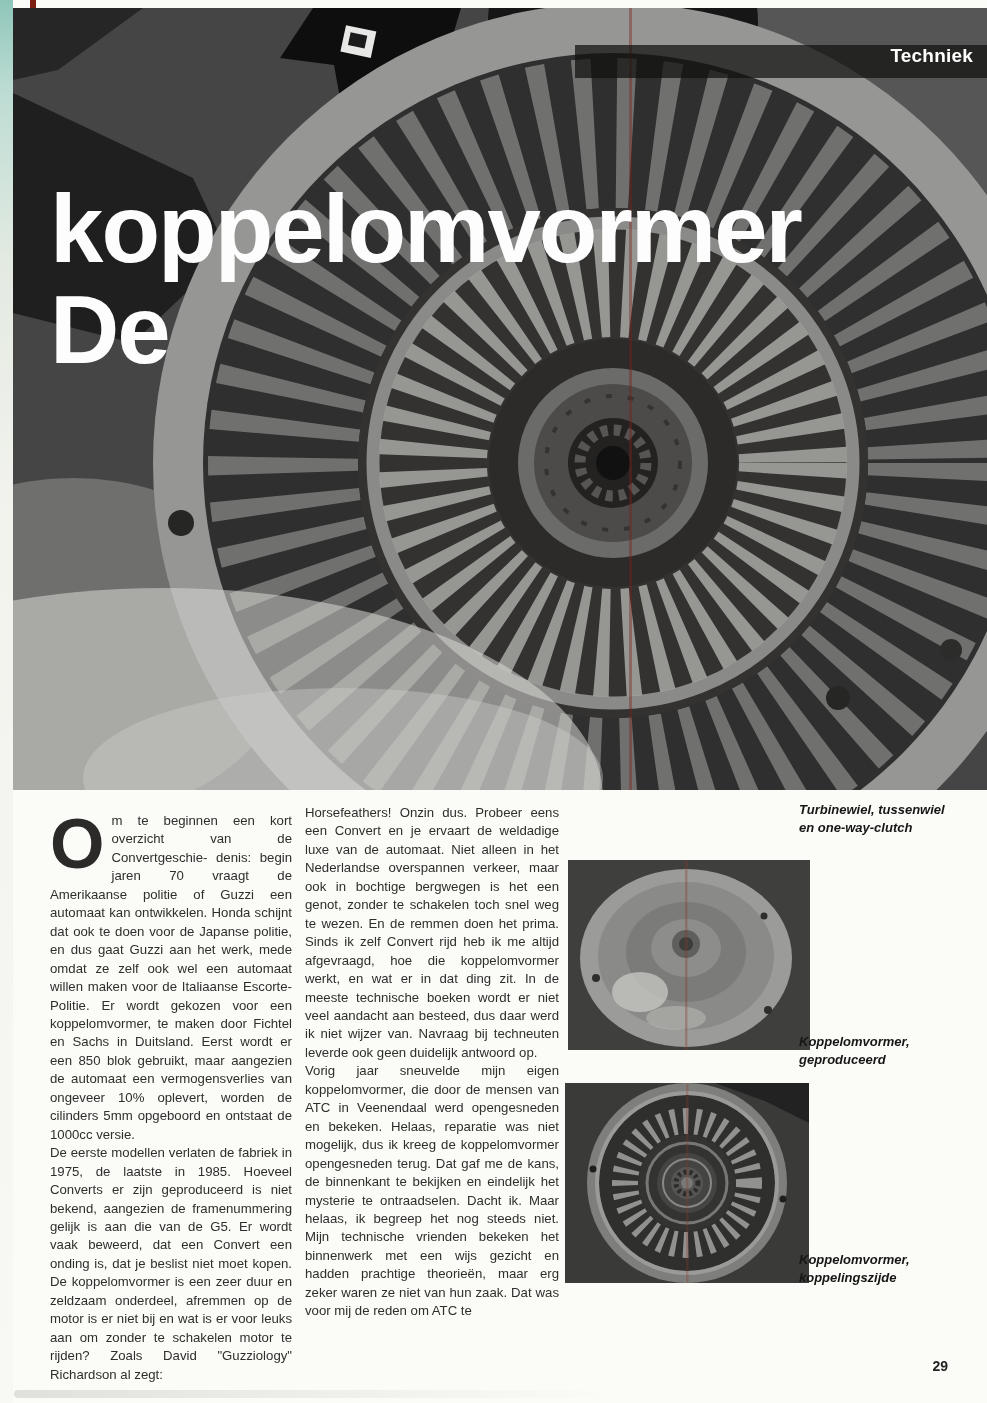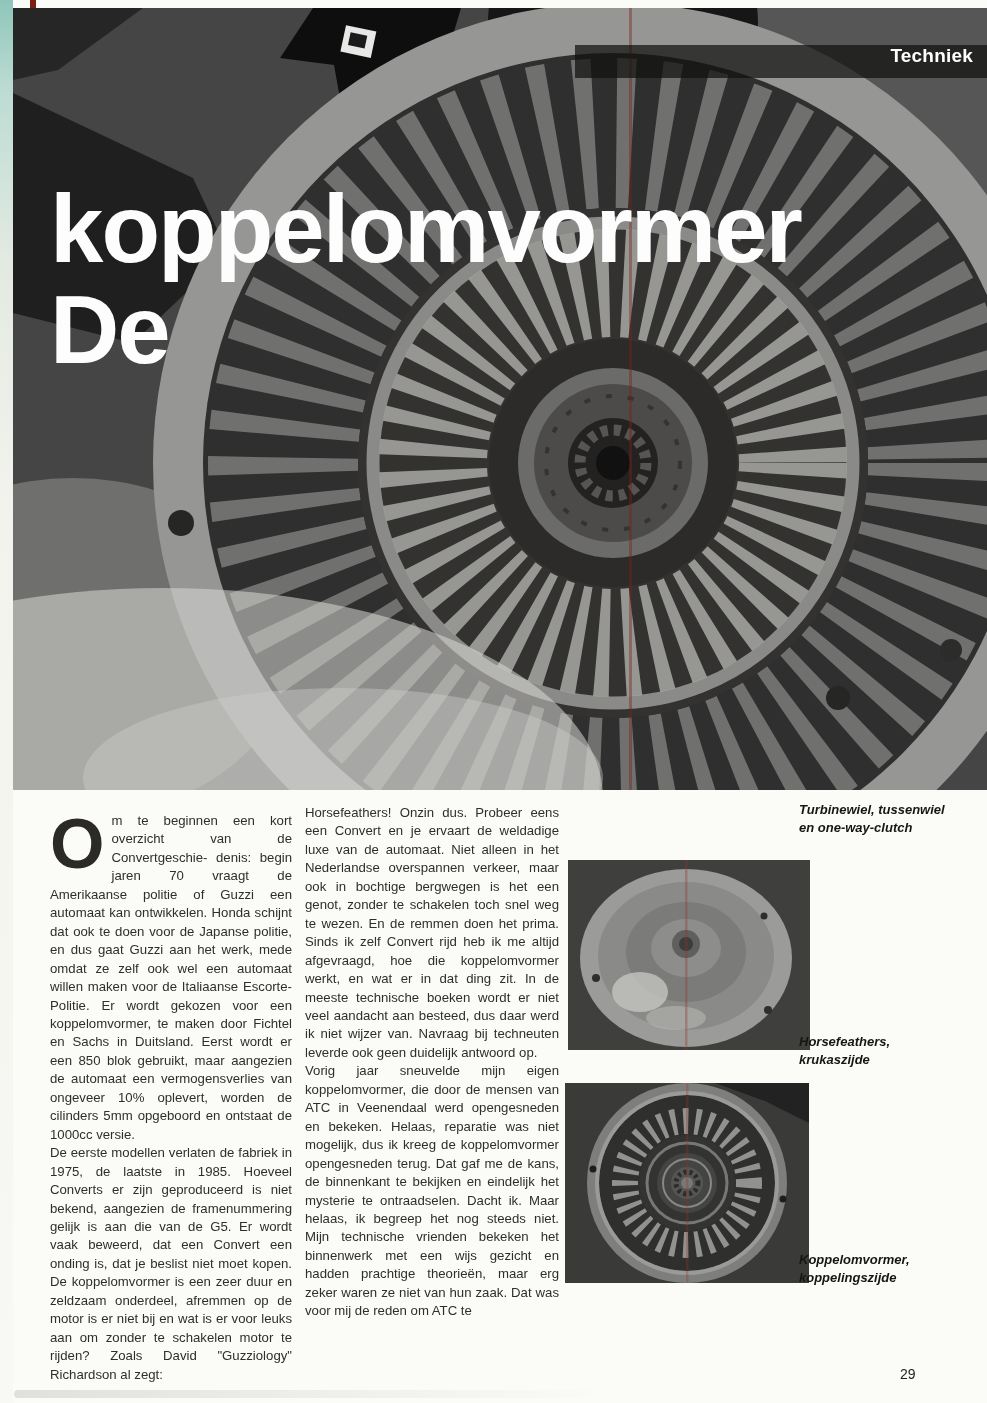--- a/index.html
+++ b/index.html
@@ -33,22 +33,22 @@
   
   .photo-frame{position:absolute;overflow:hidden;background:#3f3f3f;}
   .photo-1{left:568px;top:860px;width:242px;height:190px;}
   .photo-2{left:565px;top:1083px;width:244px;height:200px;}
   
   .caption{position:absolute;left:799px;width:158px;font-size:13px;line-height:17.5px;
     font-weight:bold;font-style:italic;color:#161614;}
   .caption-1{top:801px;}
   .caption-2{top:1033px;}
   .caption-3{top:1251px;}
-  .page-number{position:absolute;left:900px;top:1358px;width:48px;
-    font-weight:normal;font-size:14px;color:#222;margin-top:8px;}
+  .page-number{position:absolute;left:900px;top:1358px;width:48px;text-align:right;
+    font-weight:bold;font-size:14px;color:#222;}
   .bottom-smudge{position:absolute;left:14px;top:1390px;width:600px;height:8px;
     background:linear-gradient(90deg,#c9c9c4 0%,#dededa 40%,#efefeb 75%,rgba(255,255,255,0) 100%);
     opacity:.55;border-radius:4px;}
 </style>
 </head>
 <body>
 
 <div class="scan-edge"></div>
 <div class="scan-mark"></div>
 
@@ -157,17 +157,17 @@
     <circle cx="122" cy="100" r="16" fill="#555553"></circle>
     <circle cx="122" cy="100" r="11" fill="none" stroke="#2c2c2b" stroke-width="5" stroke-dasharray="3 3"></circle>
     <circle cx="122" cy="100" r="6" fill="#787876"></circle>
     <circle cx="28" cy="86" r="3.5" fill="#1e1e1d"></circle>
     <circle cx="218" cy="116" r="3.5" fill="#1e1e1d"></circle>
     <rect x="121" y="0" width="2.5" height="200" fill="#8a3a2a" opacity="0.3"></rect>
   </svg>
 </div>
 
 <div class="caption caption-1">Turbinewiel, tussenwiel en one-way-clutch</div>
-<div class="caption caption-2">Horsefeathers, krukaszijde</div>
+<div class="caption caption-2">Koppelomvormer, geproduceerd</div>
 <div class="caption caption-3">Koppelomvormer, koppelingszijde</div>
 
 <div class="page-number">29</div>
 <div class="bottom-smudge"></div>
 
 </body></html>

